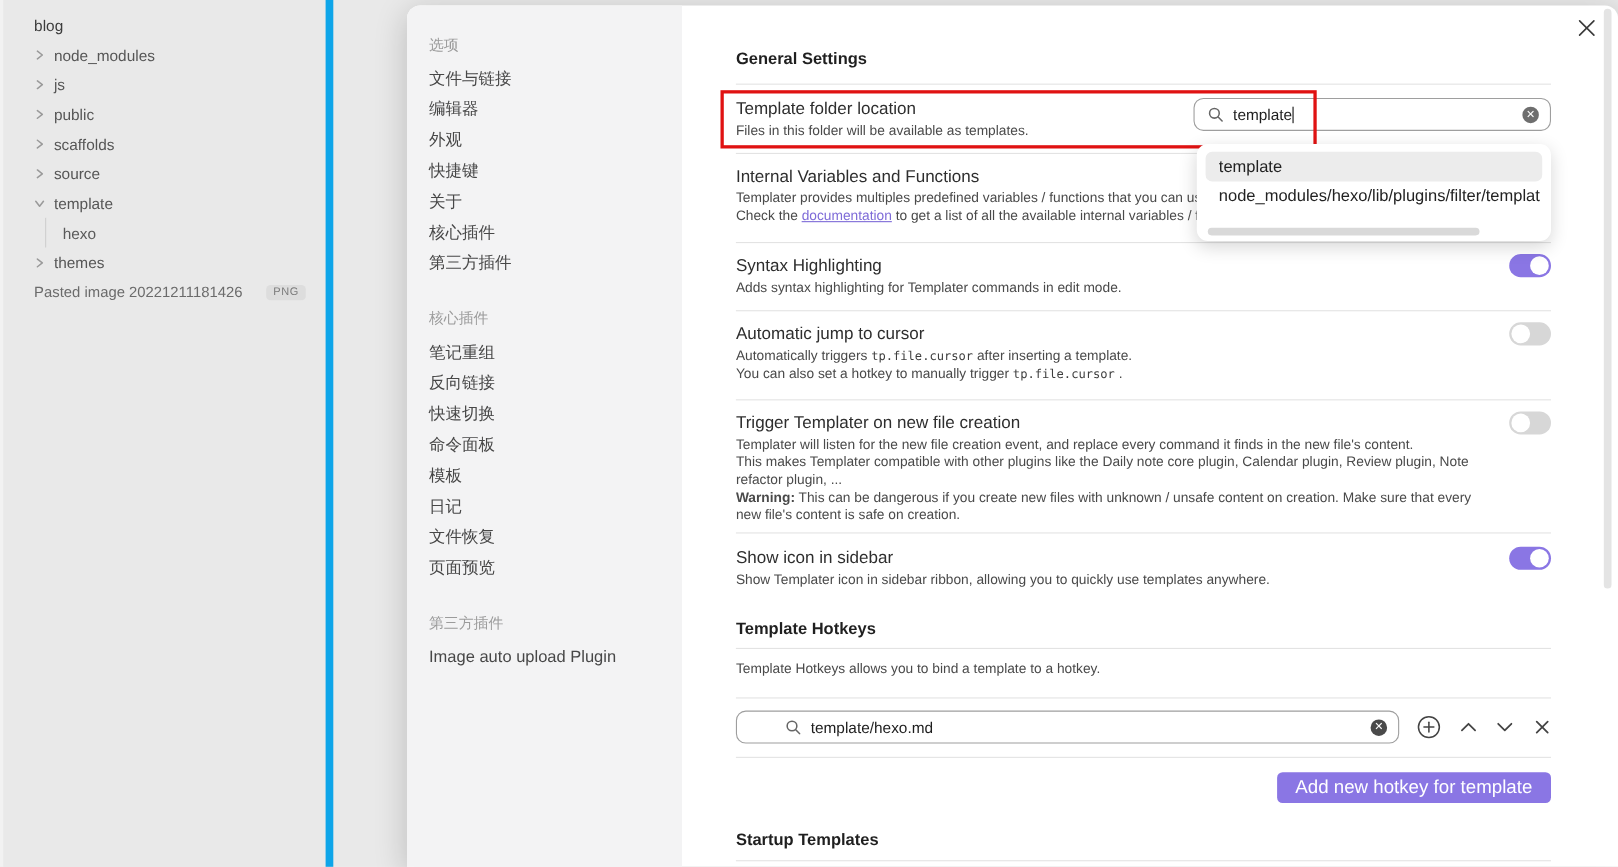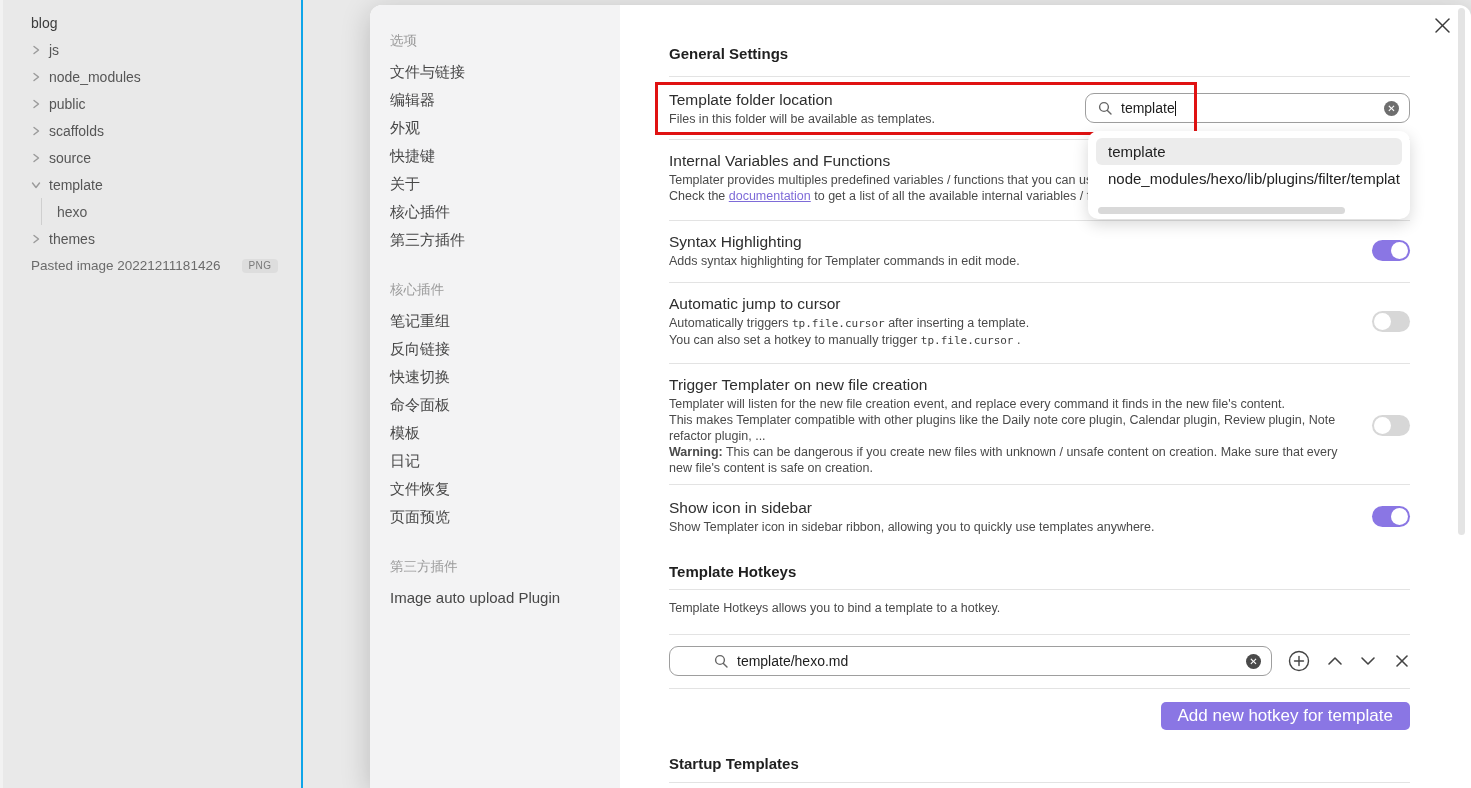--- a/index.html
+++ b/index.html
@@ -2,21 +2,21 @@
 <html style="--accent: #8a76e4;"><head>
 <meta charset="utf-8">
 <style>
   * { margin:0; padding:0; box-sizing:border-box; }
   html,body { width:1471px; height:788px; overflow:hidden;
     font-family:"Liberation Sans","DejaVu Sans",sans-serif; background:#e9e9e9; }
 
   
   .workspace { position:absolute; inset:0; }
   .file-pane { position:absolute; left:0; top:0; width:303px; height:788px;
-    background:#e9e9e9; border-right:2px solid #0ea5e9; border-left:3px solid #f2f2f2;
+    background:#e9e9e9; border-right:7px solid #0ea5e9; border-left:3px solid #f2f2f2;
     padding:10px 0 0 28px; }
   .vault-title { font-size:14px; color:#3c3c3c; height:26px; line-height:26px; }
   .tree-row { height:27px; display:flex; align-items:center; color:#565656; font-size:14px; }
   .tree-row .chev { width:10px; height:10px; margin-right:8px; flex:0 0 auto; display:flex; }
   .chev.expanded svg { transform:rotate(90deg); }
   .tree-children { margin-left:10px; border-left:1px solid #cfcfcf; padding-left:15px; }
   .tree-children .tree-row { color:#5a5a5a; }
   .attachment-row { height:27px; display:flex; align-items:center; gap:22px;
     color:#6b6b6b; font-size:13.5px; }
   .badge { background:#ddd; color:#7a7a7a; font-size:10px; letter-spacing:.5px;
@@ -34,21 +34,21 @@
   .nav-header.gap { margin-top:26px; }
   .nav-item { font-size:15px; color:#474747; height:28px; line-height:28px; cursor:default; }
   .nav-item.active { background:var(--accent,#8a76e4); color:#fff; margin-left:-8px;
     padding:0 14px; border-radius:6px; height:25px; line-height:25px; margin-top:3px; }
 
   
   .settings-main { position:relative; flex:1; padding:40px 61px 0 49px; overflow:hidden; }
   .sec-heading { font-size:15px; font-weight:700; color:#1f1f1f; }
   .divider { border-bottom:1px solid #e3e3e3; }
   .divider.mt { margin-top:14px; }
-  .setting-row { display:flex; align-items:center; }
+  .setting-row { display:flex; }
   .setting-info { flex:1; min-width:0; }
   .setting-name { font-size:15.5px; color:#2e2e2e; line-height:22px; }
   .setting-desc { font-size:12.5px; color:#4a4a4a; line-height:16px; }
   .code { font-family:"DejaVu Sans Mono","Liberation Mono",monospace; font-size:11px; color:#3e3e3e; }
   .warn { font-weight:700; }
   a.doclink { color:#7e6bd8; text-decoration:underline; cursor:pointer; }
 
   
   .toggle { width:38px; height:21px; border-radius:11px; position:relative; flex:0 0 auto; cursor:pointer; }
   .toggle .knob { position:absolute; top:2px; width:17px; height:17px; border-radius:50%; background:#fff; }
@@ -98,29 +98,29 @@
 
   <div class="file-pane">
     <div class="vault-title">blog</div>
 
     <div class="tree-row">
       <span class="chev">
           <svg width="10" height="10" viewBox="0 0 10 10">
             <polyline points="3,1.5 7.5,5 3,8.5" fill="none" stroke="#9a9a9a" stroke-width="1.4" stroke-linecap="round" stroke-linejoin="round"></polyline>
           </svg>
         </span>
+      <span>node_modules</span>
+    </div>
+    <div class="tree-row">
+      <span class="chev">
+          <svg width="10" height="10" viewBox="0 0 10 10">
+            <polyline points="3,1.5 7.5,5 3,8.5" fill="none" stroke="#9a9a9a" stroke-width="1.4" stroke-linecap="round" stroke-linejoin="round"></polyline>
+          </svg>
+        </span>
       <span>js</span>
-    </div>
-    <div class="tree-row">
-      <span class="chev">
-          <svg width="10" height="10" viewBox="0 0 10 10">
-            <polyline points="3,1.5 7.5,5 3,8.5" fill="none" stroke="#9a9a9a" stroke-width="1.4" stroke-linecap="round" stroke-linejoin="round"></polyline>
-          </svg>
-        </span>
-      <span>node_modules</span>
     </div>
     <div class="tree-row">
       <span class="chev">
           <svg width="10" height="10" viewBox="0 0 10 10">
             <polyline points="3,1.5 7.5,5 3,8.5" fill="none" stroke="#9a9a9a" stroke-width="1.4" stroke-linecap="round" stroke-linejoin="round"></polyline>
           </svg>
         </span>
       <span>public</span>
     </div>
     <div class="tree-row">

